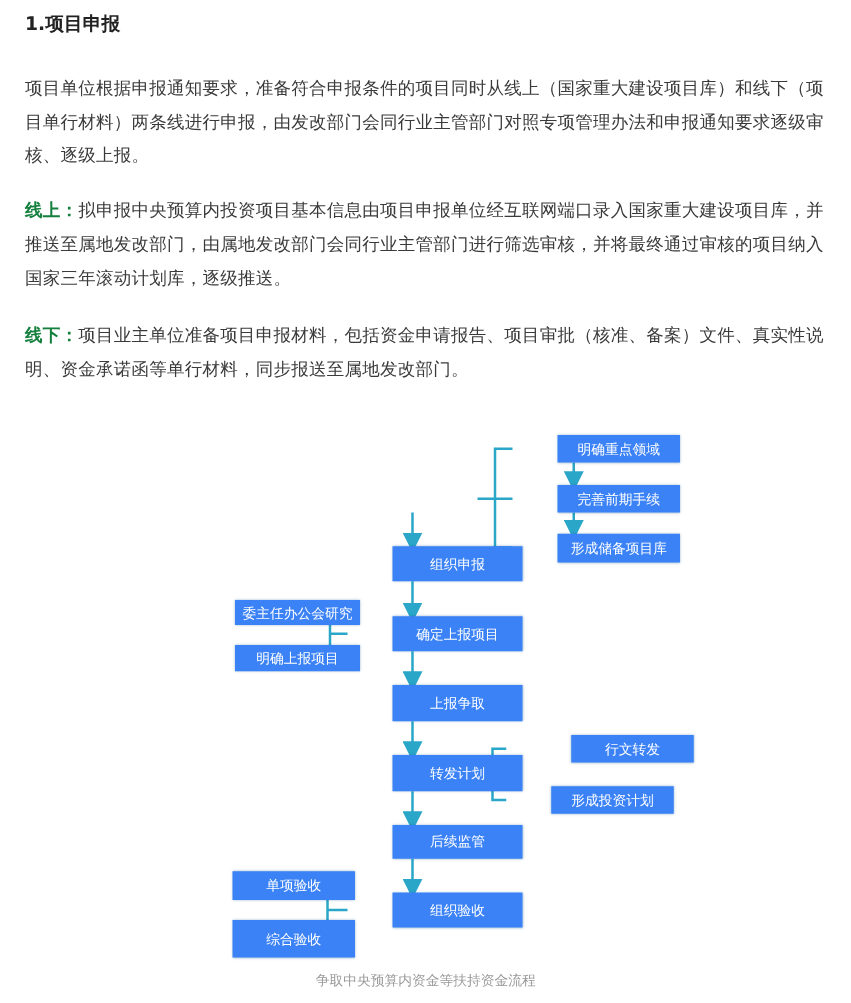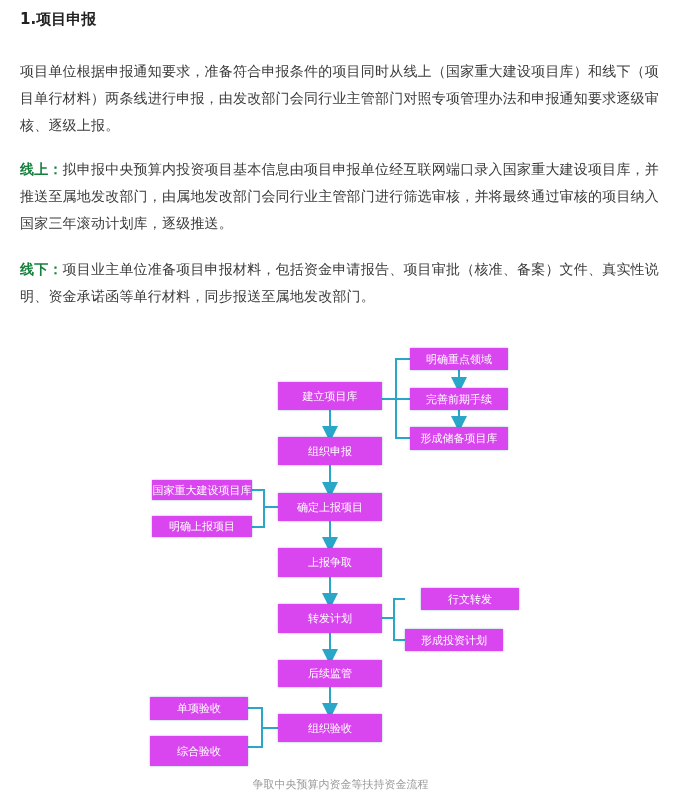--- a/index.html
+++ b/index.html
@@ -5,22 +5,22 @@
     html, body { margin: 0; padding: 0; background: #ffffff; }
     body { width: 681px; height: 802px; position: relative; overflow: hidden;
            font-family: "DejaVu Sans", "Liberation Sans", sans-serif; color: #333333; }
     .heading { position: absolute; left: 20px; top: 10px; font-size: 15px; font-weight: bold; color: #222; }
     .para { position: absolute; left: 20px; width: 640px; font-size: 14px; line-height: 27px; color: #3a3a3a; letter-spacing: 0.2px; }
     .para b { font-weight: bold; color: #15803d; }
     .p1 { top: 58px; }
     .p2 { top: 156px; }
     .p3 { top: 256px; }
     .diagram { position: absolute; left: 0; top: 0; width: 681px; height: 802px; pointer-events: none; }
-    .box { position: absolute; background: #d946ef; color: #ffffff; font-size: 11px;
-           display: flex; align-items: center; justify-content: center; box-shadow: 0 0 2px rgba(10,80,140,0.4); }
+    .box { position: absolute; background: #3b82f6; color: #ffffff; font-size: 11px;
+           display: flex; align-items: center; justify-content: center; box-shadow: 0 0 2px rgba(10,80,140,0.4); margin-left: 36px; }
     .caption { position: absolute; top: 777px; left: 0; width: 681px; text-align: center; font-size: 11px; color: #9a9a9a; }
     svg.lines { position: absolute; left: 0; top: 0; }
   </style>
 </head>
 <body>
 
 <div class="heading">1.项目申报</div>
 
 <div class="para p1">
   <span>项目单位根据申报通知要求，准备符合申报条件的项目同时从线上（国家重大建设项目库）和线下（项目单行材料）两条线进行申报，由发改部门会同行业主管部门对照专项管理办法和申报通知要求逐级审核、逐级上报。</span>
@@ -57,33 +57,32 @@
       <line x1="264" y1="507" x2="278" y2="507"></line>
 
       <line x1="382" y1="618" x2="394" y2="618"></line>
       <polyline points="405,599 394,599 394,640 405,640"></polyline>
 
       <polyline points="248,708 262,708 262,747 248,747"></polyline>
       <line x1="262" y1="728" x2="278" y2="728"></line>
     </g>
   </svg>
 
-  <div class="box" style="left:278px;top:382px;width:104px;height:28px;">建立项目库</div>
   <div class="box" style="left:278px;top:437px;width:104px;height:28px;">组织申报</div>
   <div class="box" style="left:278px;top:493px;width:104px;height:28px;">确定上报项目</div>
   <div class="box" style="left:278px;top:548px;width:104px;height:29px;">上报争取</div>
   <div class="box" style="left:278px;top:604px;width:104px;height:29px;">转发计划</div>
   <div class="box" style="left:278px;top:660px;width:104px;height:27px;">后续监管</div>
   <div class="box" style="left:278px;top:714px;width:104px;height:28px;">组织验收</div>
 
   <div class="box" style="left:410px;top:348px;width:98px;height:22px;">明确重点领域</div>
   <div class="box" style="left:410px;top:388px;width:98px;height:22px;">完善前期手续</div>
   <div class="box" style="left:410px;top:427px;width:98px;height:23px;">形成储备项目库</div>
 
-  <div class="box" style="left:152px;top:480px;width:100px;height:20px;">国家重大建设项目库</div>
+  <div class="box" style="left:152px;top:480px;width:100px;height:20px;">委主任办公会研究</div>
   <div class="box" style="left:152px;top:516px;width:100px;height:21px;">明确上报项目</div>
 
   <div class="box" style="left:421px;top:588px;width:98px;height:22px;">行文转发</div>
   <div class="box" style="left:405px;top:629px;width:98px;height:22px;">形成投资计划</div>
 
   <div class="box" style="left:150px;top:697px;width:98px;height:23px;">单项验收</div>
   <div class="box" style="left:150px;top:736px;width:98px;height:30px;">综合验收</div>
 
   <div class="caption">争取中央预算内资金等扶持资金流程</div>
 </div>

